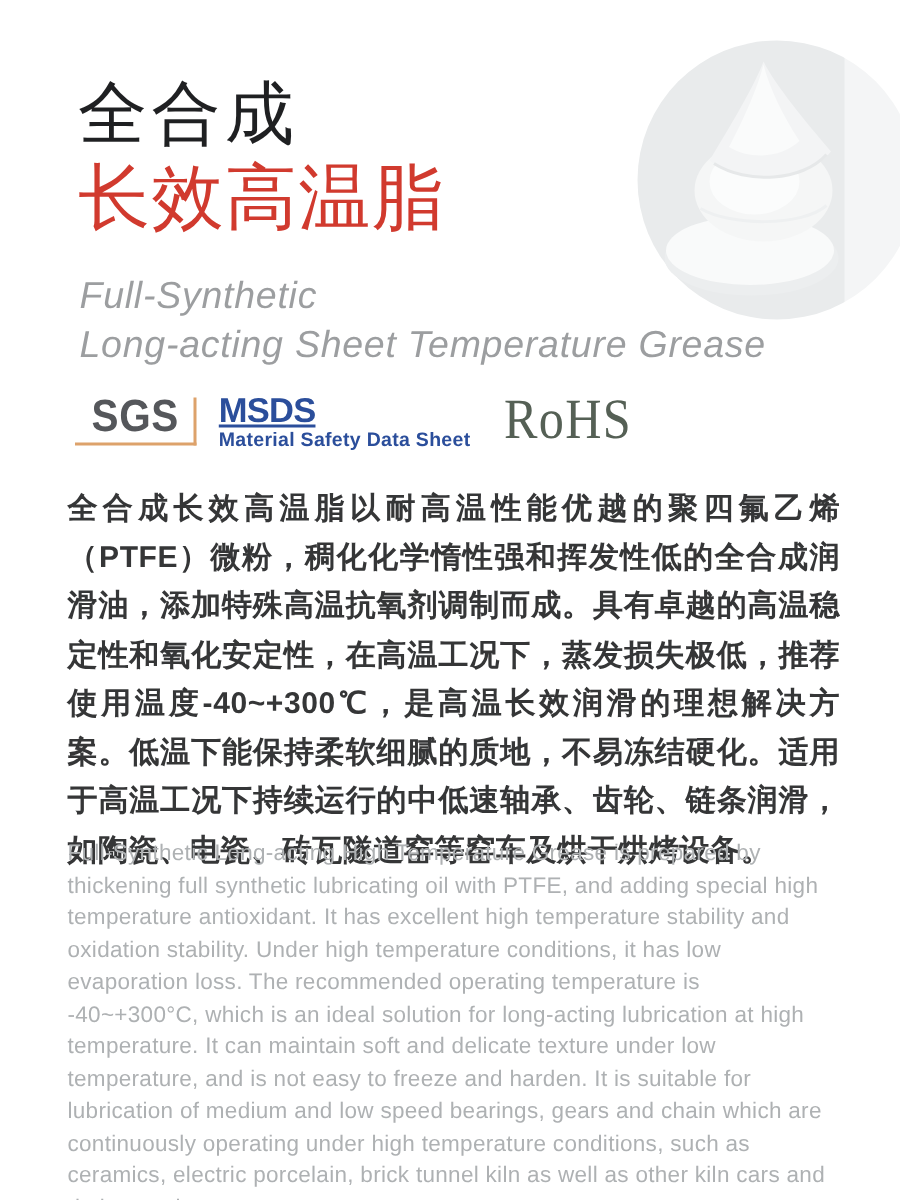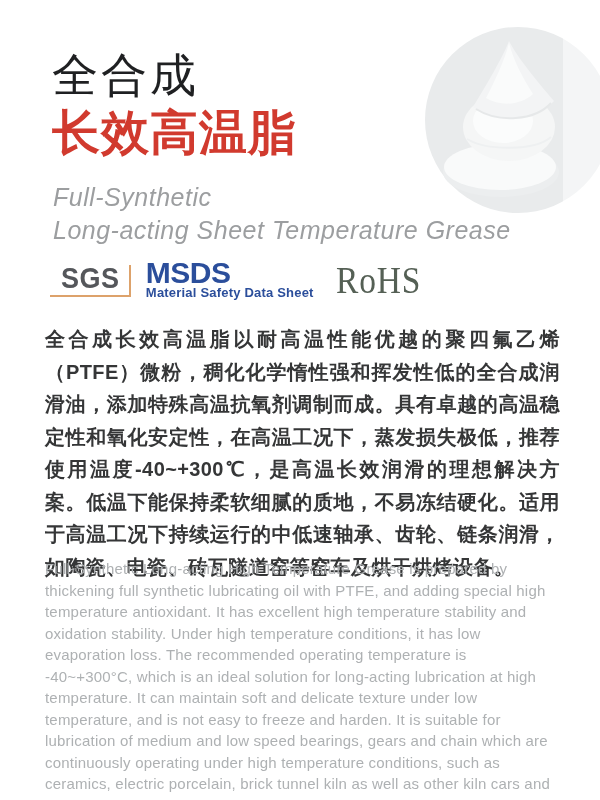--- a/index.html
+++ b/index.html
@@ -33,21 +33,21 @@
     background:rgba(255,255,255,0.5);
   }
 
   
   .title-block{position:absolute;left:52px;top:46px;}
   .title-cn-1{
     font-size:46px;line-height:58px;font-weight:500;
     color:var(--title-black);letter-spacing:3px;white-space:nowrap;
   }
   .title-cn-2{
-    font-size:48px;line-height:58px;font-weight:700;
+    font-size:48px;line-height:58px;font-weight:400;
     color:var(--accent-red);letter-spacing:1px;white-space:nowrap;
   }
   .subtitle{
     position:absolute;left:53px;top:181px;
     font-size:25px;line-height:33px;font-style:italic;
     color:var(--subtitle-gray);letter-spacing:0.5px;white-space:nowrap;
   }
 
   
   .cert-row{
@@ -58,22 +58,23 @@
     border-right:2px solid var(--sgs-orange);
     padding:0 3px 3px 11px;margin-right:15px;
   }
   .sgs-text{
     font-size:30px;line-height:25px;font-weight:700;color:var(--sgs-gray);
     letter-spacing:0.5px;transform:scaleX(0.9);transform-origin:left bottom;
     display:inline-block;
   }
   .msds-logo{margin-right:22px;text-align:left;}
   .msds-text{
-    font-size:30px;line-height:26px;font-weight:800;color:var(--msds-blue);
+    font-size:23px;line-height:26px;font-weight:800;color:var(--msds-blue);
     letter-spacing:-0.5px;
+    text-decoration:underline;
   }
   .msds-caption{
     font-size:13px;line-height:9px;font-weight:700;color:var(--msds-blue);
     letter-spacing:0.2px;white-space:nowrap;margin-top:2px;
   }
   .rohs-logo{
     font-family:"Liberation Serif",serif;font-size:38px;line-height:33px;
     font-weight:400;color:var(--rohs-green);letter-spacing:1px;
     transform:scaleX(0.88);transform-origin:left bottom;
   }

